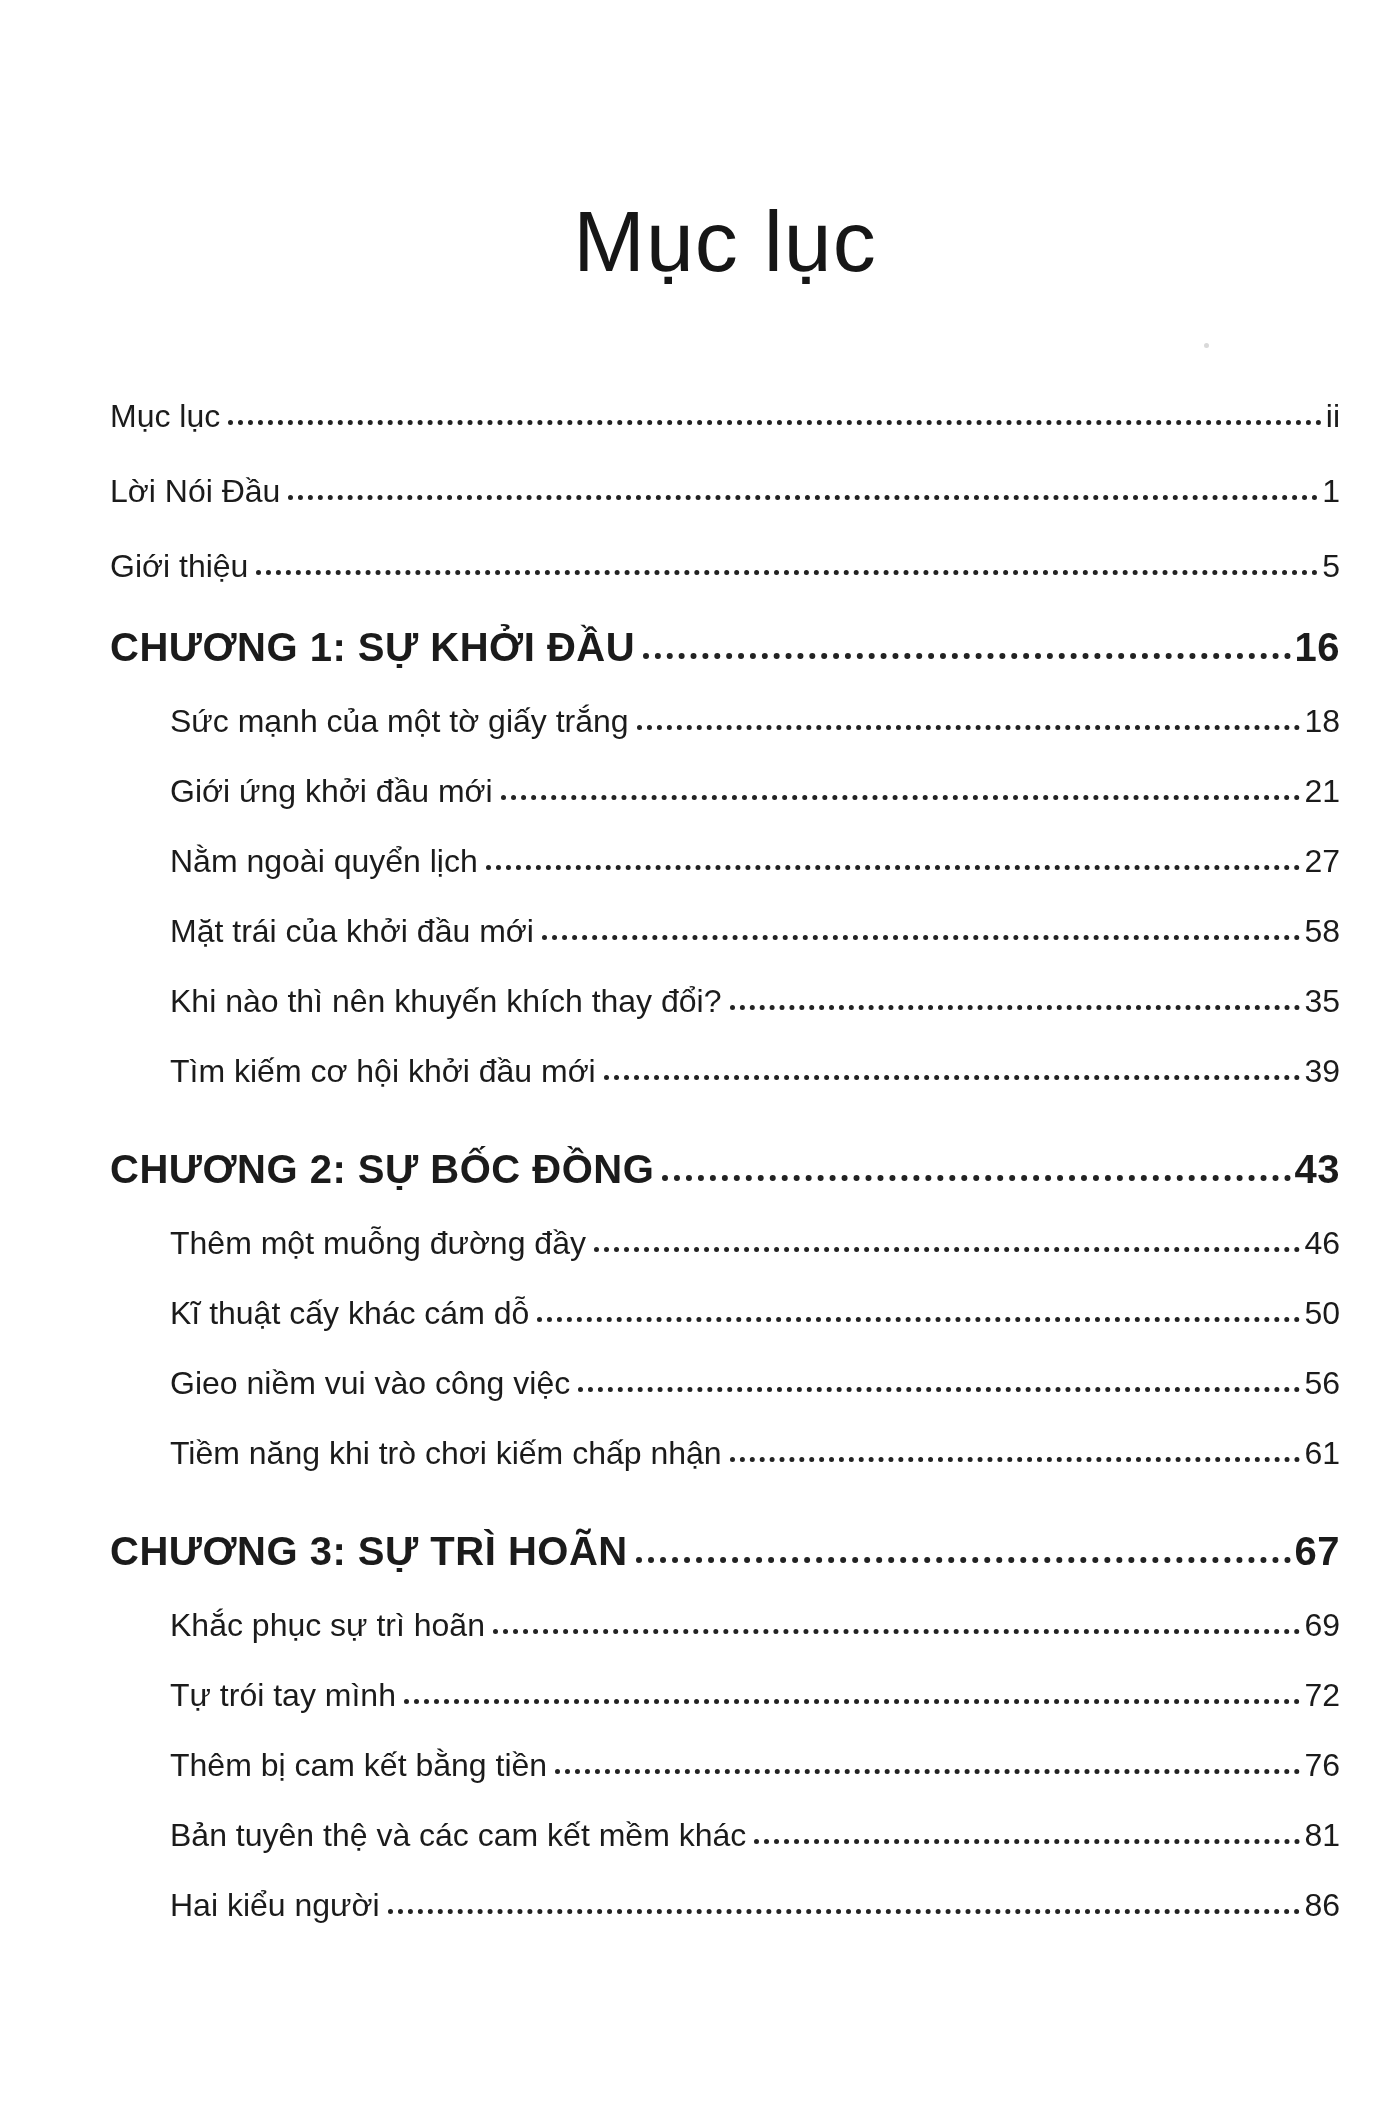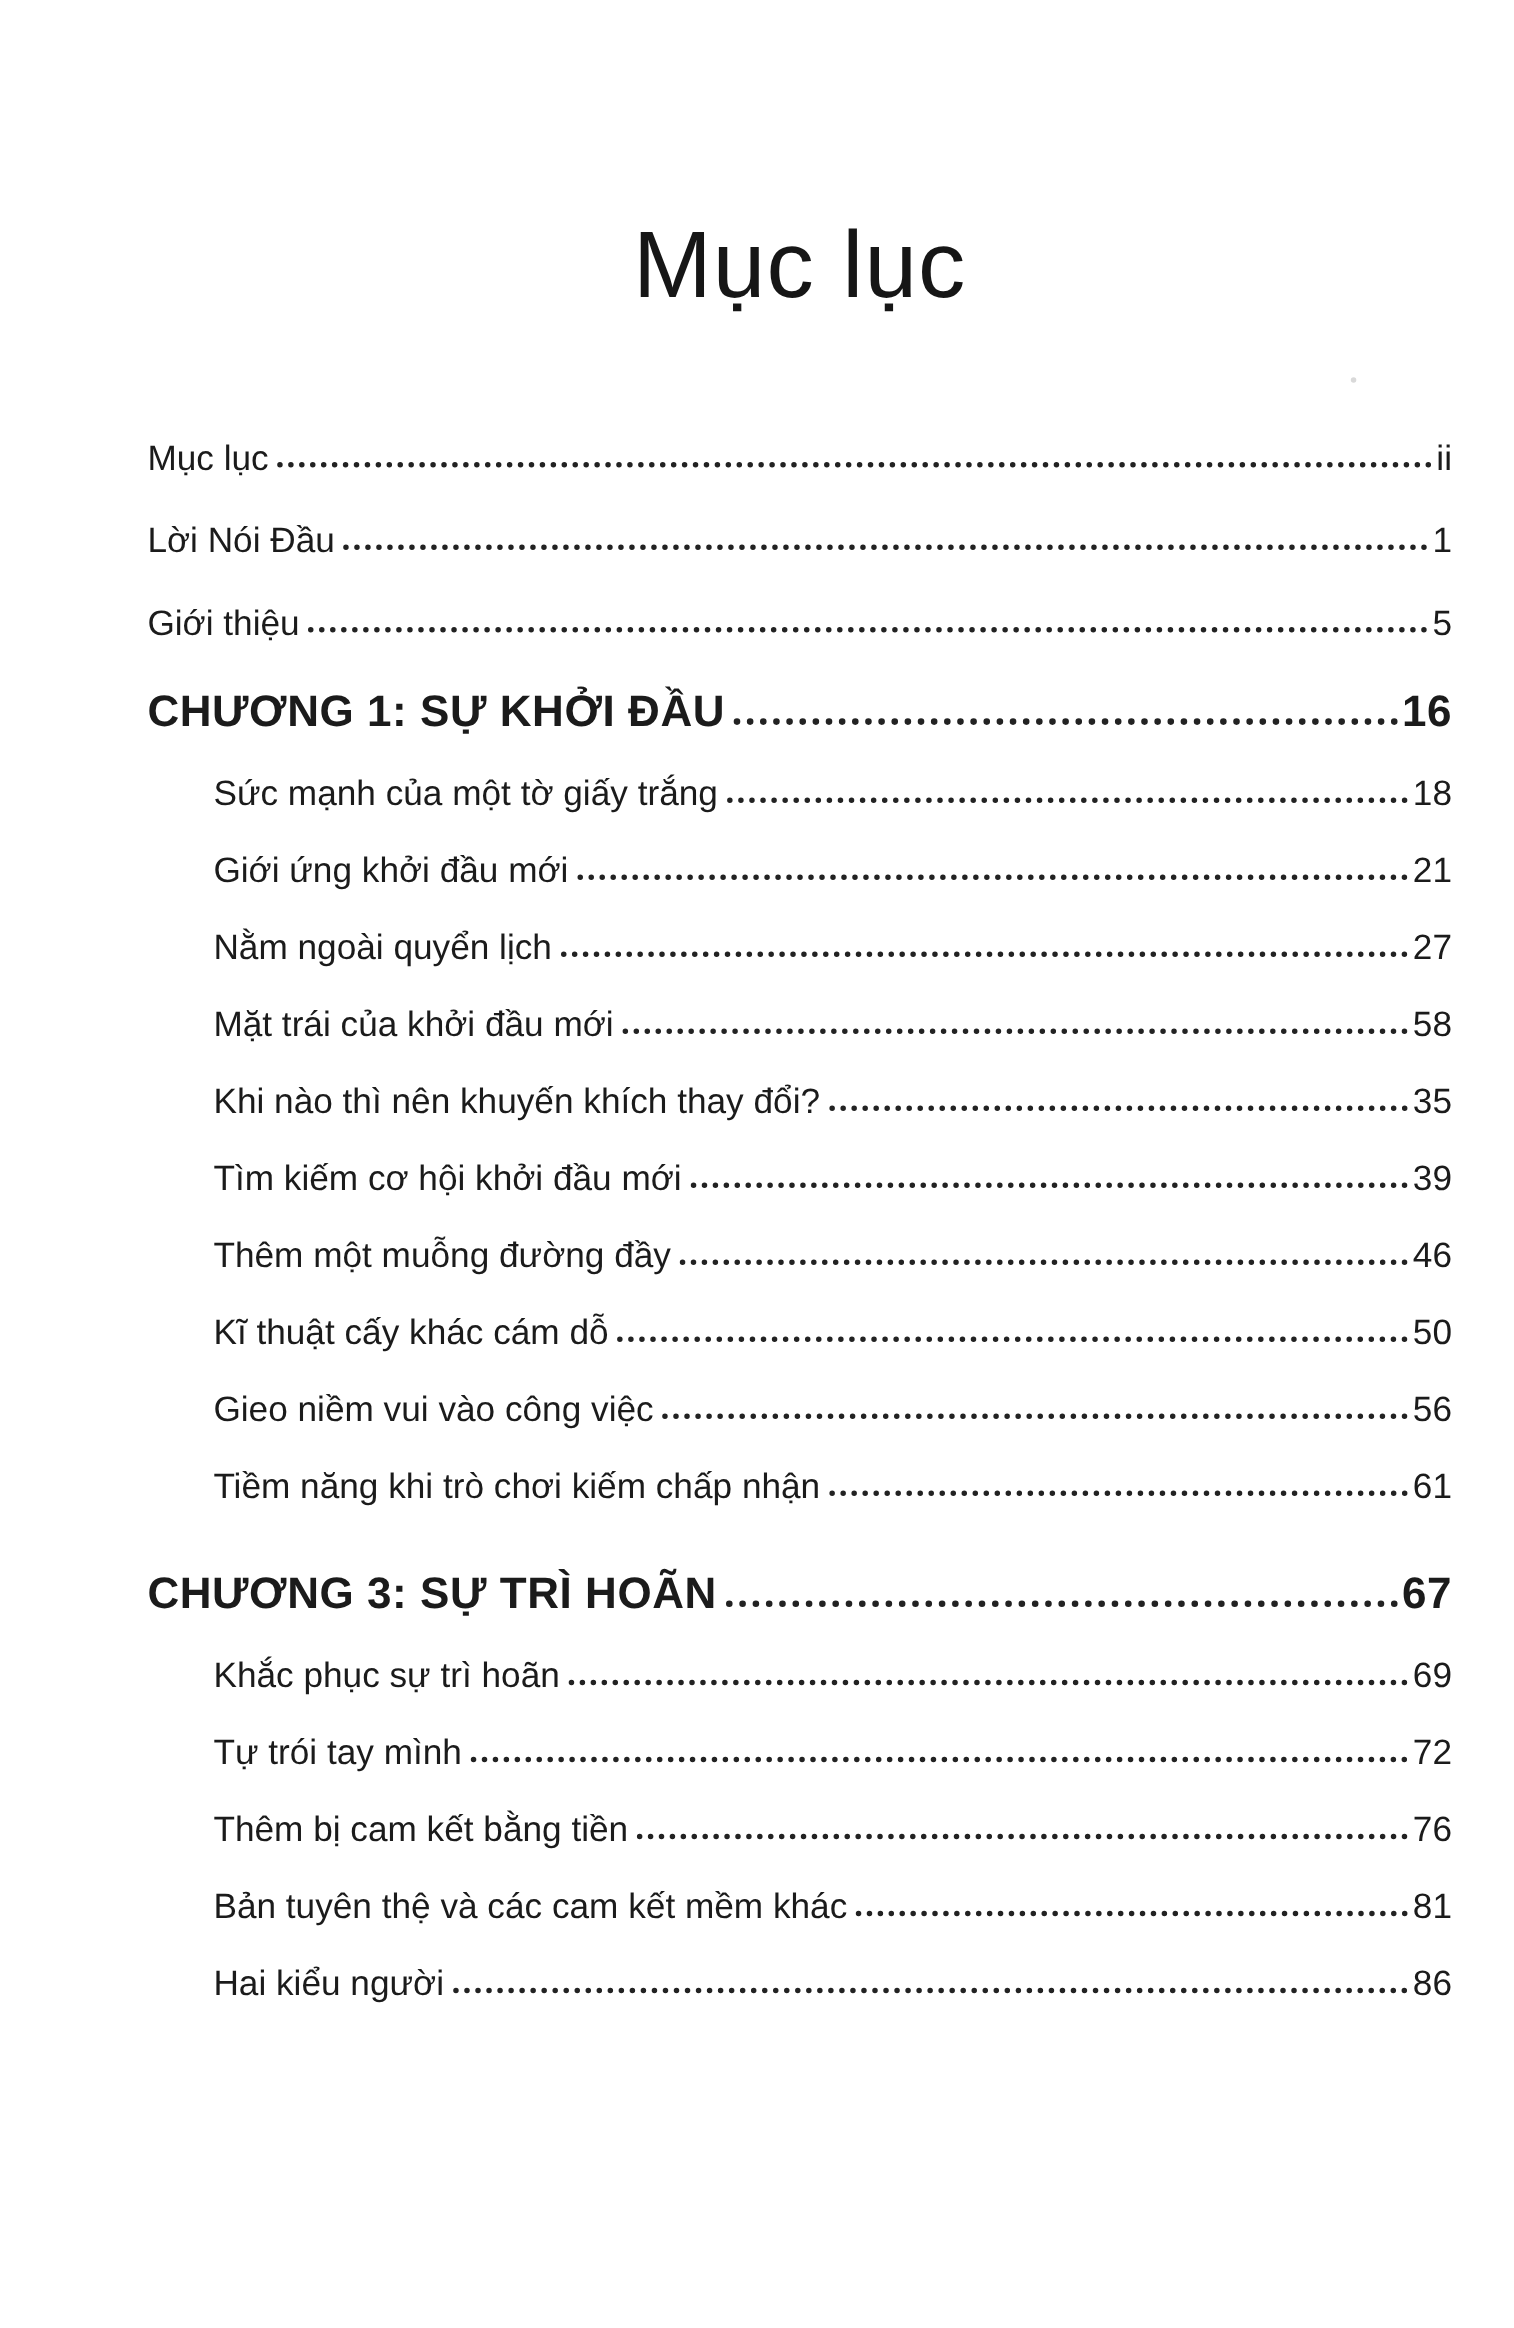--- a/index.html
+++ b/index.html
@@ -11,24 +11,23 @@
     width: 1376px;
     height: 2116px;
     position: relative;
     font-family: "Liberation Sans", "DejaVu Sans", sans-serif;
     color: #1b1b1b;
     overflow: hidden;
   }
   .page {
     position: absolute;
     inset: 0;
-    padding: 0 56px 0 110px; 
+    padding: 0 36px 0 110px; 
     box-sizing: border-box;
     background: #ffffff;
-    margin-left: 24px;
   }
   .doc-title {
     margin: 198px 0 0 0;
     font-size: 86px;
     font-weight: 300;
     line-height: 1;
     text-align: center;
     letter-spacing: 1px;
     color: #161616;
   }
@@ -131,20 +130,25 @@
       <div class="toc-row lvl-sub">
     <span class="toc-label">Khi nào thì nên khuyến khích thay đổi?</span>
     <span class="toc-dots"></span>
     <span class="toc-page">35</span>
   </div>
       <div class="toc-row lvl-sub">
     <span class="toc-label">Tìm kiếm cơ hội khởi đầu mới</span>
     <span class="toc-dots"></span>
     <span class="toc-page">39</span>
   </div>
+      <div class="toc-row lvl-chapter">
+    <span class="toc-label">CHƯƠNG 2: SỰ BỐC ĐỒNG</span>
+    <span class="toc-dots"></span>
+    <span class="toc-page">43</span>
+  </div>
       <div class="toc-row lvl-sub">
     <span class="toc-label">Thêm một muỗng đường đầy</span>
     <span class="toc-dots"></span>
     <span class="toc-page">46</span>
   </div>
       <div class="toc-row lvl-sub">
     <span class="toc-label">Kĩ thuật cấy khác cám dỗ</span>
     <span class="toc-dots"></span>
     <span class="toc-page">50</span>
   </div>

